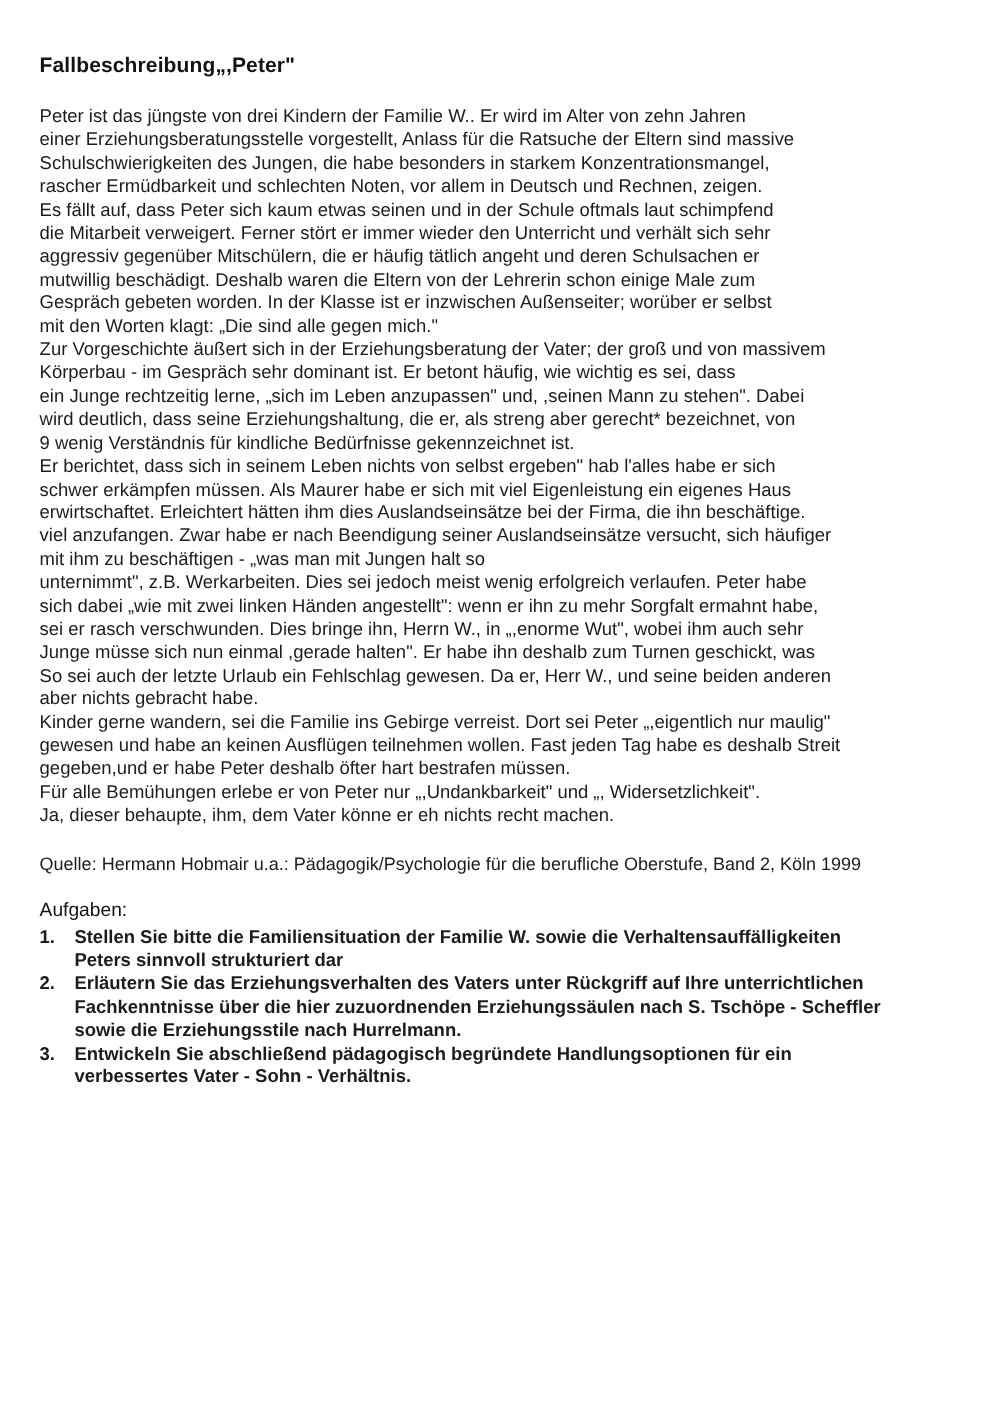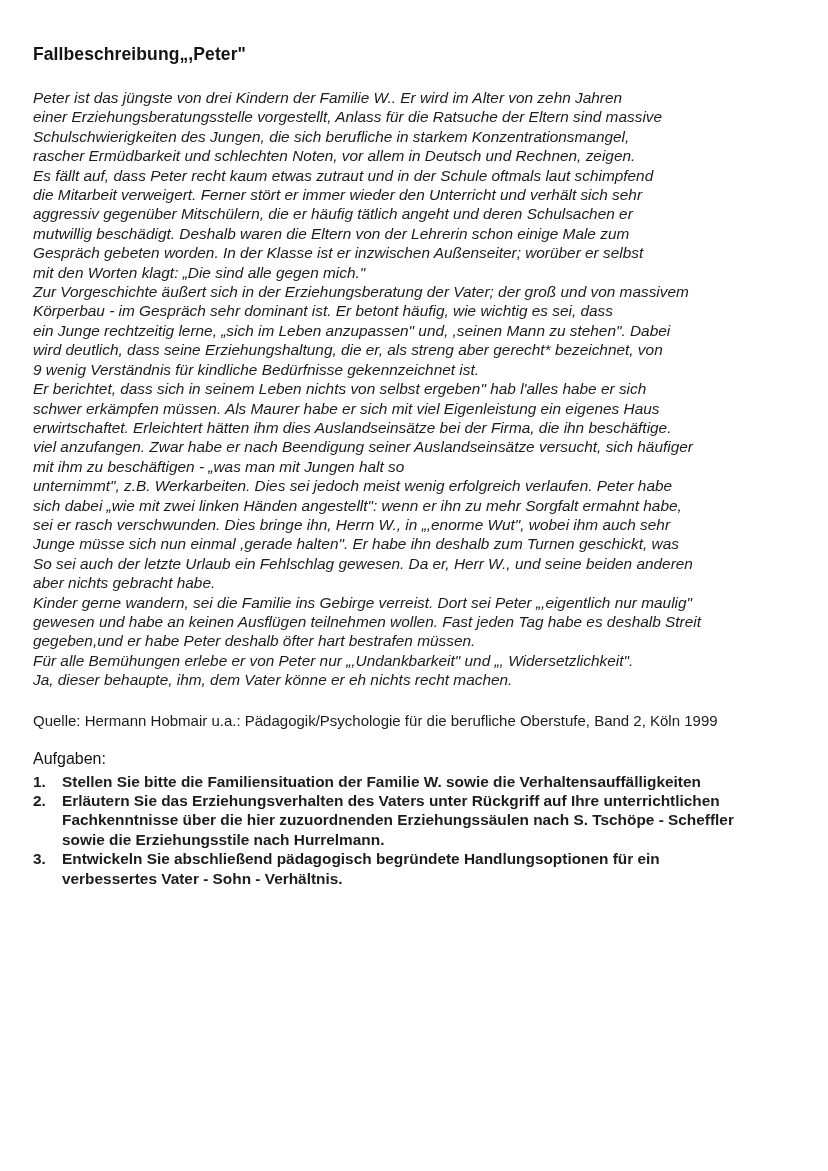--- a/index.html
+++ b/index.html
@@ -25,21 +25,20 @@
     font-size: 17.5px;
     font-weight: bold;
     margin: 0;
     letter-spacing: 0.1px;
     color: #141414;
   }
   .body-text {
     margin-top: 23px;
     font-size: 15.4px;
     line-height: 19.4px;
-    font-style: italic;
   }
   .body-text .line {
     white-space: pre;
   }
   .source-line {
     margin: 21px 0 0 0;
     font-size: 15px;
     line-height: 19px;
     white-space: pre;
   }
@@ -72,23 +71,23 @@
 </style>
 </head>
 <body>
 
 <div class="page">
   <h1 class="doc-title">Fallbeschreibung„,Peter"</h1>
 
   <div class="body-text">
       <div class="line">Peter ist das jüngste von drei Kindern der Familie W.. Er wird im Alter von zehn Jahren</div>
       <div class="line">einer Erziehungsberatungsstelle vorgestellt, Anlass für die Ratsuche der Eltern sind massive</div>
-      <div class="line">Schulschwierigkeiten des Jungen, die sich berufliche in starkem Konzentrationsmangel,</div>
+      <div class="line">Schulschwierigkeiten des Jungen, die habe besonders in starkem Konzentrationsmangel,</div>
       <div class="line">rascher Ermüdbarkeit und schlechten Noten, vor allem in Deutsch und Rechnen, zeigen.</div>
-      <div class="line">Es fällt auf, dass Peter recht kaum etwas zutraut und in der Schule oftmals laut schimpfend</div>
+      <div class="line">Es fällt auf, dass Peter sich kaum etwas seinen und in der Schule oftmals laut schimpfend</div>
       <div class="line">die Mitarbeit verweigert. Ferner stört er immer wieder den Unterricht und verhält sich sehr</div>
       <div class="line">aggressiv gegenüber Mitschülern, die er häufig tätlich angeht und deren Schulsachen er</div>
       <div class="line">mutwillig beschädigt. Deshalb waren die Eltern von der Lehrerin schon einige Male zum</div>
       <div class="line">Gespräch gebeten worden. In der Klasse ist er inzwischen Außenseiter; worüber er selbst</div>
       <div class="line">mit den Worten klagt: „Die sind alle gegen mich."</div>
       <div class="line">Zur Vorgeschichte äußert sich in der Erziehungsberatung der Vater; der groß und von massivem</div>
       <div class="line">Körperbau - im Gespräch sehr dominant ist. Er betont häufig, wie wichtig es sei, dass</div>
       <div class="line">ein Junge rechtzeitig lerne, „sich im Leben anzupassen" und, ,seinen Mann zu stehen". Dabei</div>
       <div class="line">wird deutlich, dass seine Erziehungshaltung, die er, als streng aber gerecht* bezeichnet, von</div>
       <div class="line">9 wenig Verständnis für kindliche Bedürfnisse gekennzeichnet ist.</div>
@@ -112,20 +111,21 @@
 
   <p class="source-line">Quelle: Hermann Hobmair u.a.: Pädagogik/Psychologie für die berufliche Oberstufe, Band 2, Köln 1999</p>
 
   <h2 class="tasks-heading">Aufgaben:</h2>
 
   <div class="tasks-list">
       <div class="task-row">
         <span class="task-num">1.</span>
         <div class="task-lines">
           <div class="line">Stellen Sie bitte die Familiensituation der Familie W. sowie die Verhaltensauffälligkeiten</div>
+          <div class="line">Peters sinnvoll strukturiert dar</div>
         </div>
       </div>
       <div class="task-row">
         <span class="task-num">2.</span>
         <div class="task-lines">
           <div class="line">Erläutern Sie das Erziehungsverhalten des Vaters unter Rückgriff auf Ihre unterrichtlichen</div>
           <div class="line">Fachkenntnisse über die hier zuzuordnenden Erziehungssäulen nach S. Tschöpe - Scheffler</div>
           <div class="line">sowie die Erziehungsstile nach Hurrelmann.</div>
         </div>
       </div>

